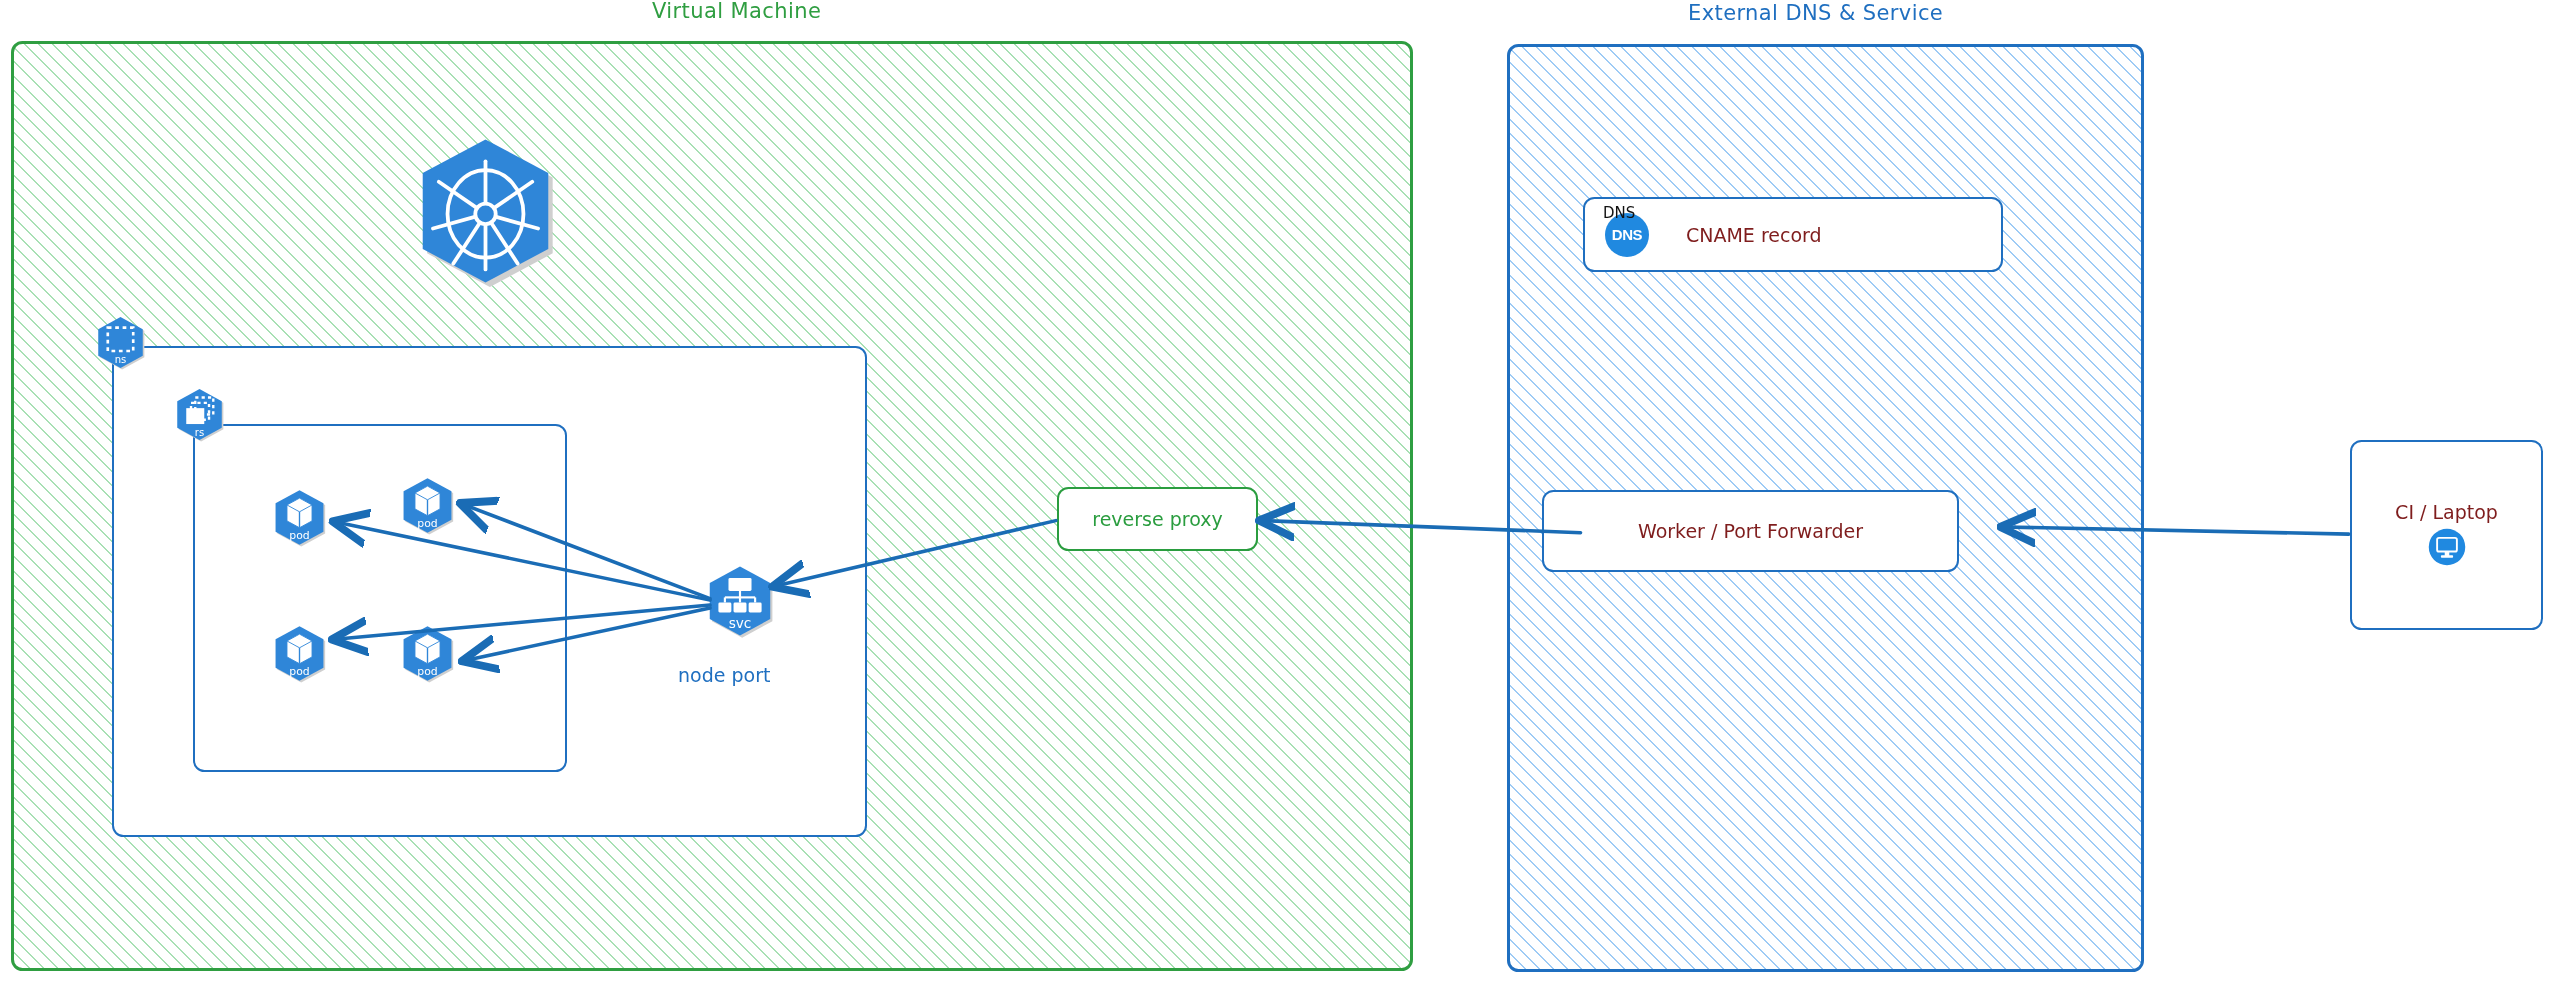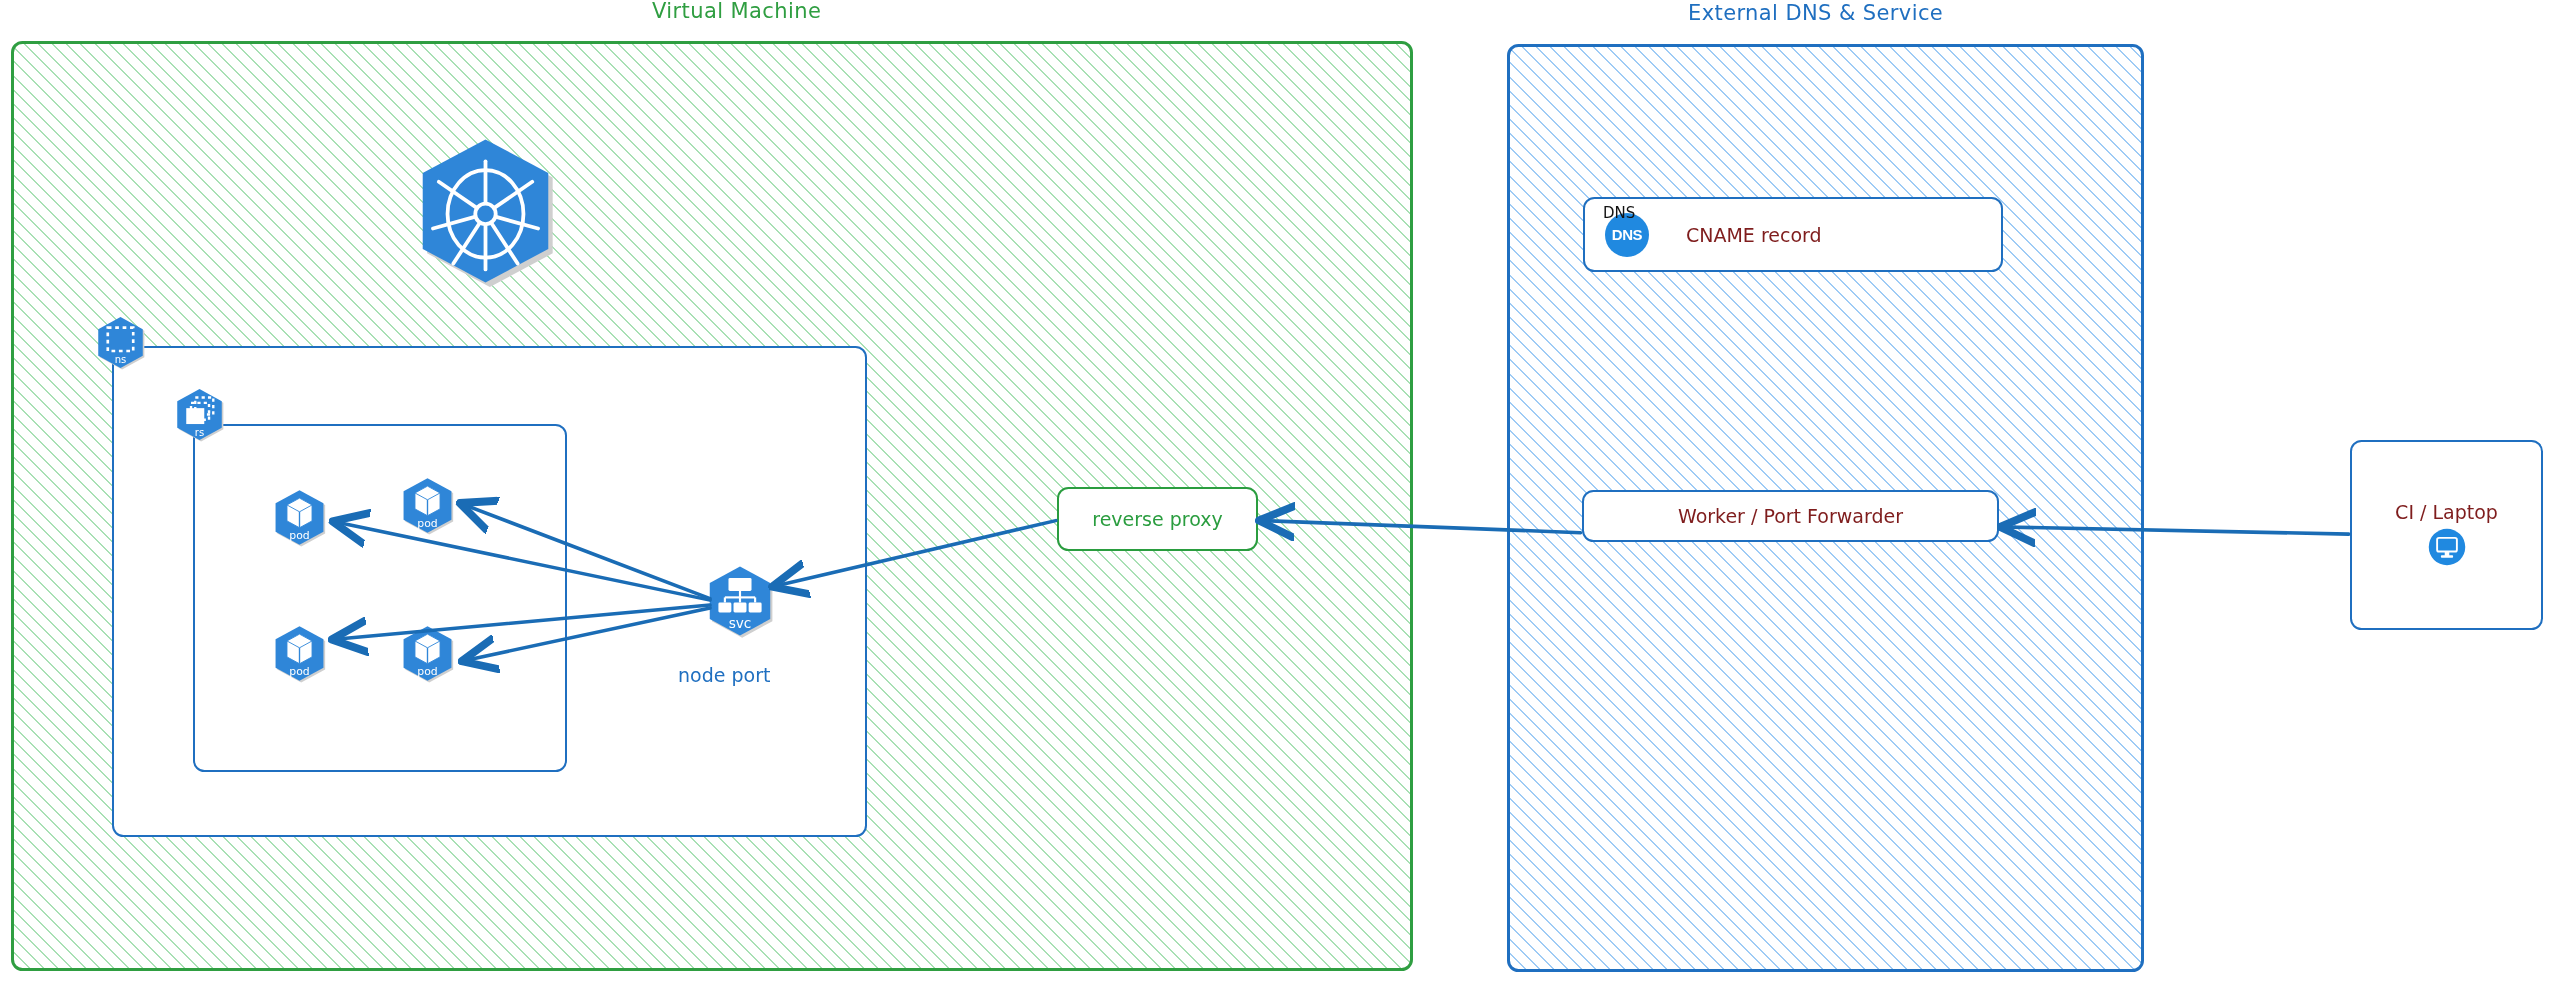--- a/index.html
+++ b/index.html
@@ -172,21 +172,21 @@
   </div>
 
   <div class="card blue" style="left:1583px;top:197px;width:420px;height:75px;justify-content:flex-start;">
     <div class="dnscircle" style="position:relative;left:20px;width:44px;height:44px;font-size:15px;">
       <span>DNS</span>
     </div>
     <span class="card-label blue" style="margin-left:57px;">CNAME record</span>
   </div>
   <div class="small-label" style="left:1603px;top:204px;">DNS</div>
 
-  <div class="card blue" style="left:1582px;top:490px;width:417px;height:52px;">
+  <div class="card blue" style="left:1542px;top:490px;width:417px;height:82px;">
     <span class="card-label blue">Worker / Port Forwarder</span>
   </div>
 
   <div class="card blue" style="left:2350px;top:440px;width:193px;height:190px;flex-direction:column;">
     <span class="card-label blue" style="margin-bottom:4.3px;">CI / Laptop</span>
     <span>
       <svg width="38" height="38" viewBox="0 0 100 100">
         <circle cx="50" cy="50" r="48" fill="#2089e0"></circle>
         <rect x="24" y="26" width="52" height="36" rx="5" fill="none" stroke="#ffffff" stroke-width="5"></rect>
         <rect x="44" y="62" width="12" height="12" fill="#ffffff"></rect>

